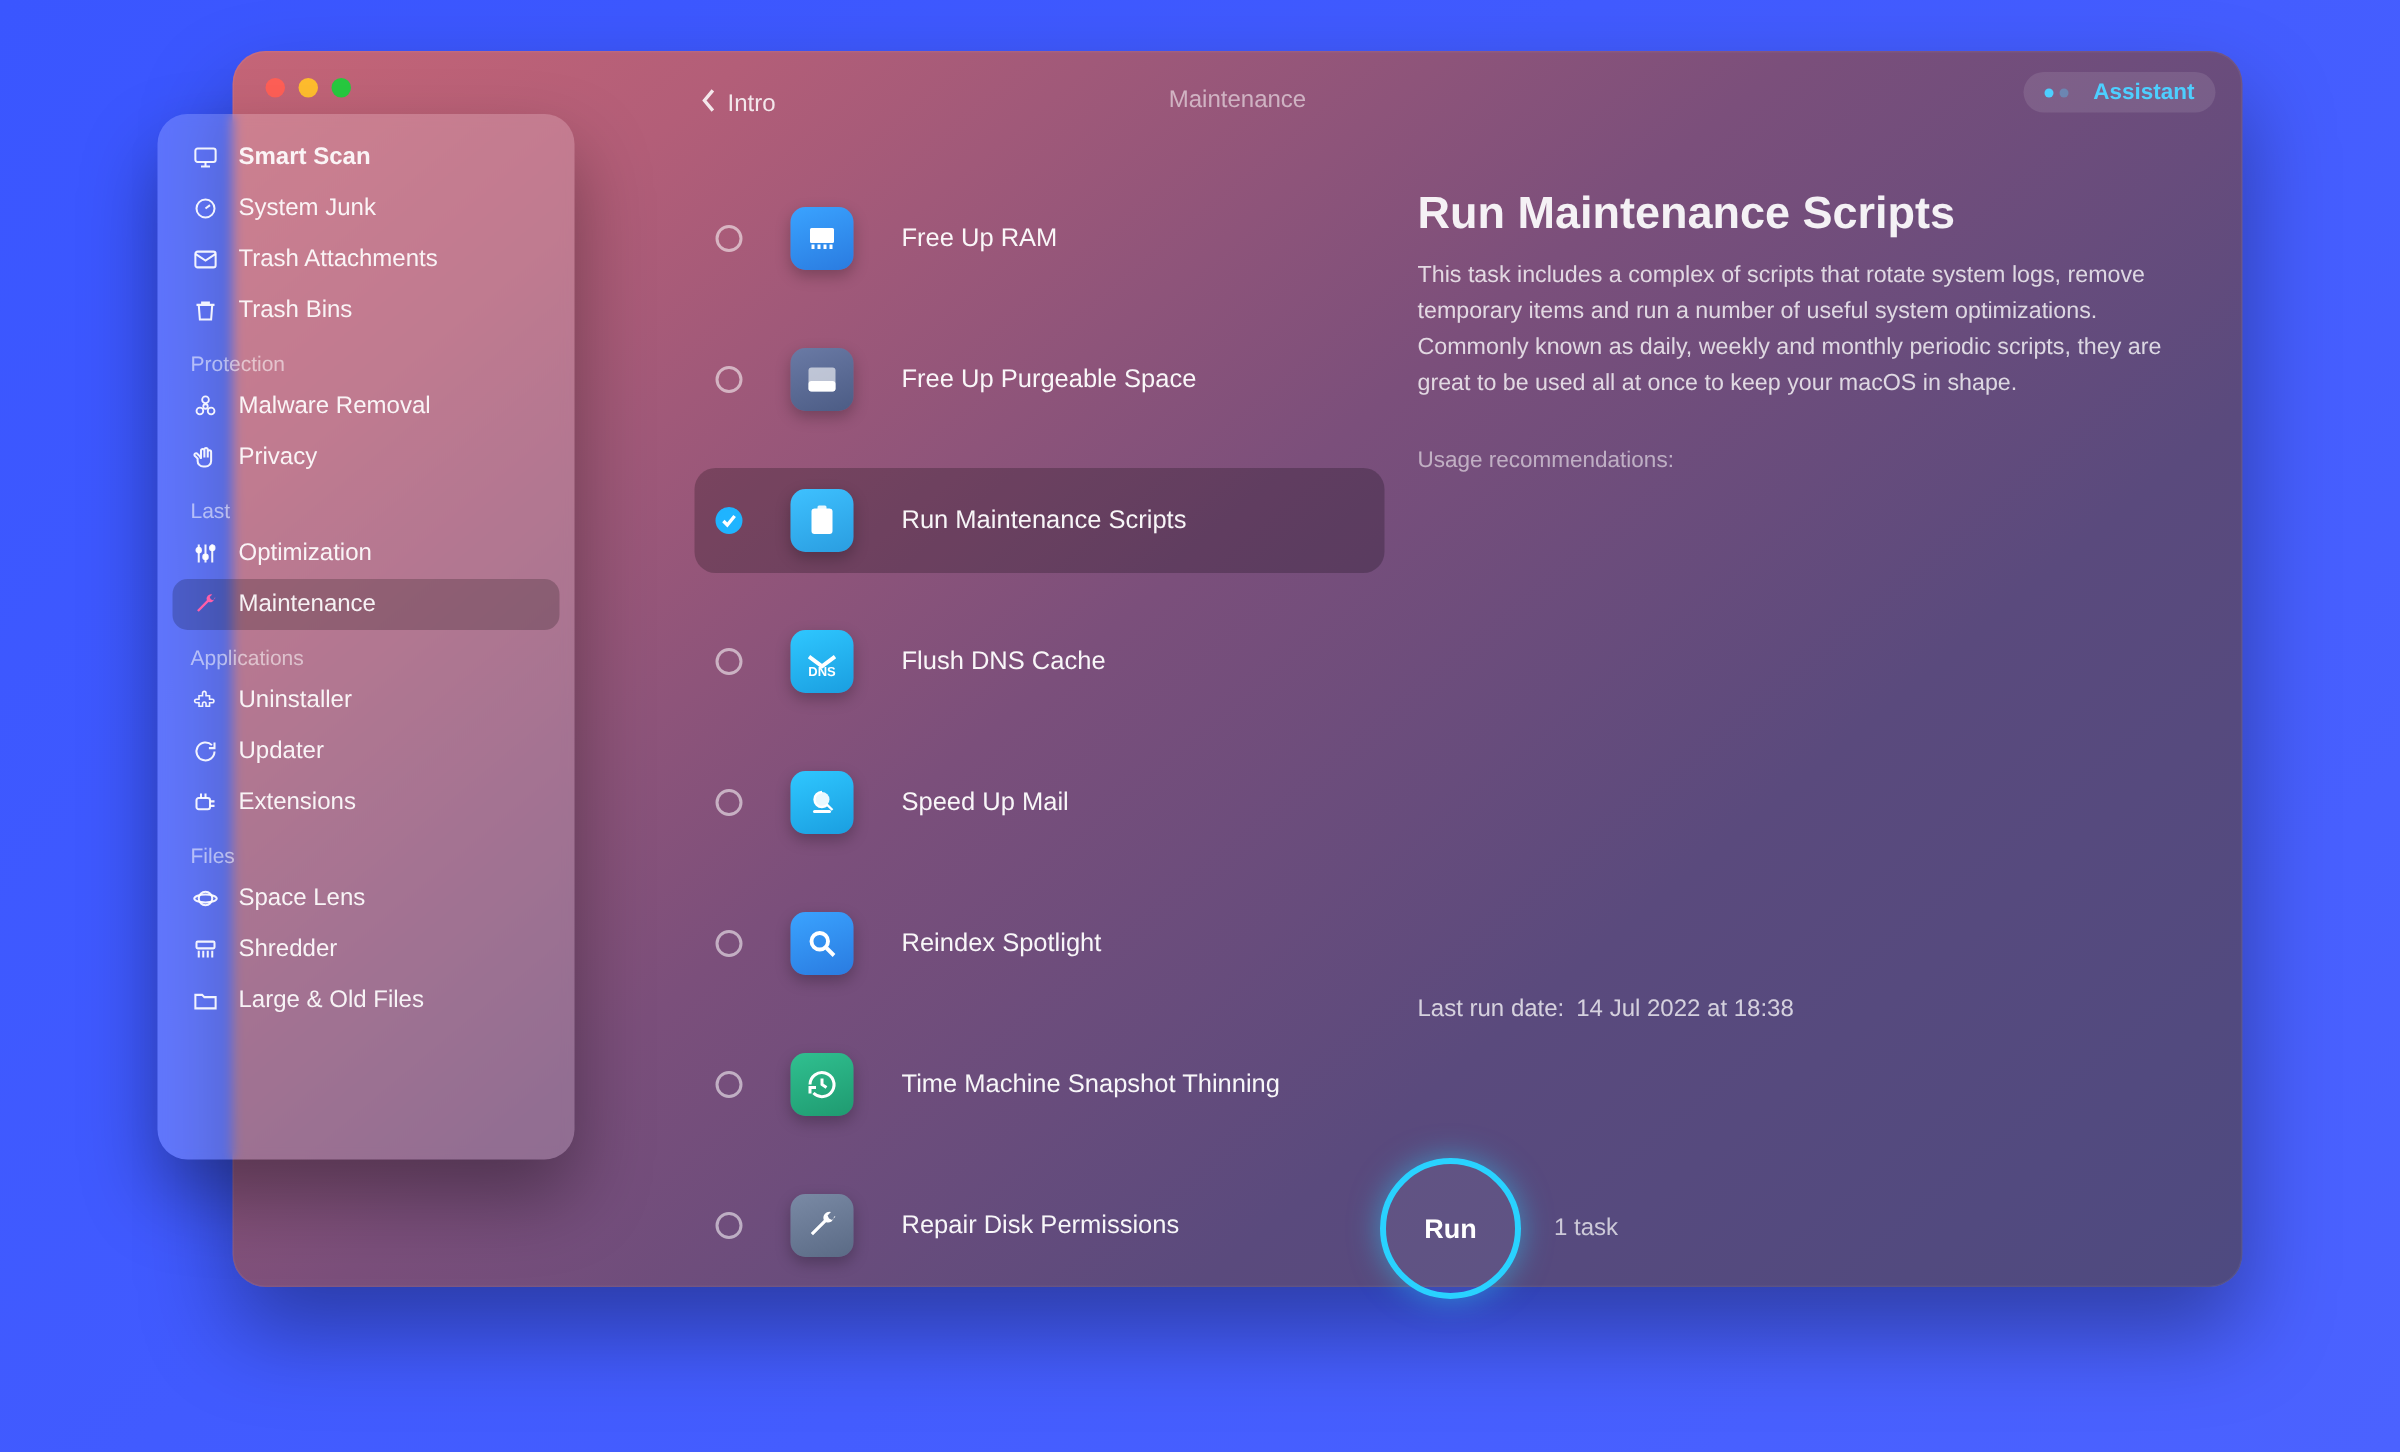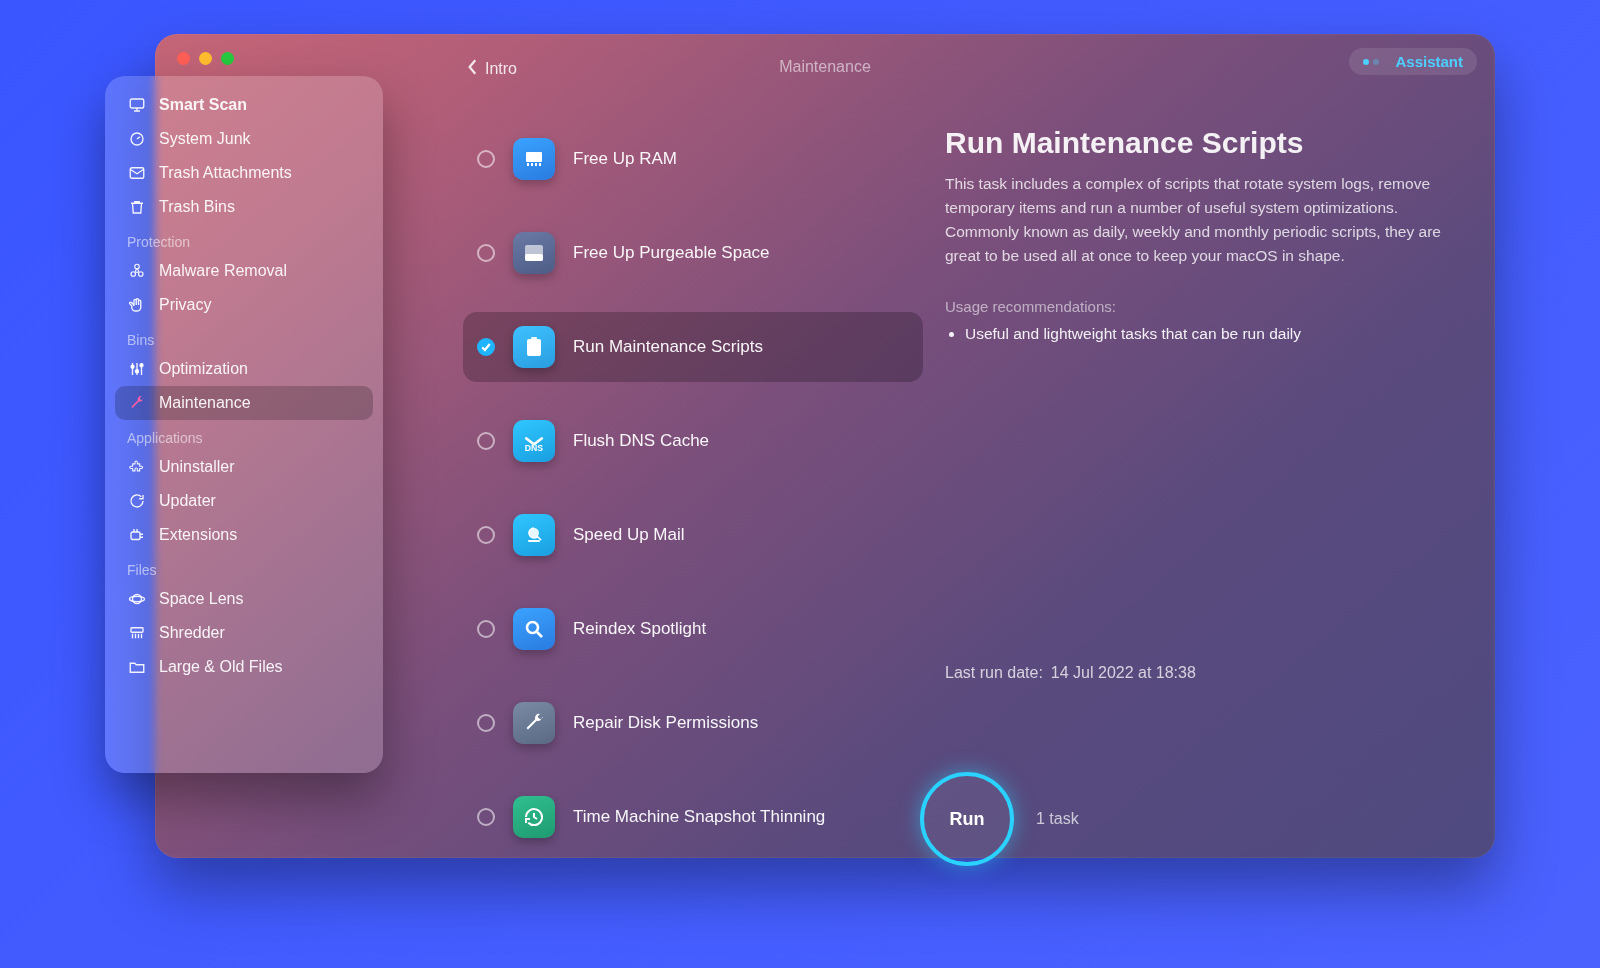--- a/index.html
+++ b/index.html
@@ -82,21 +82,21 @@
     padding: 10px 12px 4px; font-size: 14px; color: rgba(255,255,255,.55);
   }
 
   
   .tasks {
     position: absolute;
     top: 90px; left: 308px; width: 460px;
     display: flex; flex-direction: column; gap: 24px;
   }
   .task {
-    display: flex; align-items: center; gap: 18px;
+    display: flex; align-items: center; gap: 32px;
     padding: 14px 14px; border-radius: 14px; cursor: pointer;
   }
   .task.sel { background: rgba(0,0,0,.22); }
   .task .chk {
     width: 18px; height: 18px; border-radius: 50%;
     border: 2px solid rgba(255,255,255,.55);
     display:flex; align-items:center; justify-content:center;
     flex: 0 0 18px;
   }
   .task.sel .chk {
@@ -261,48 +261,45 @@
           <svg viewBox="0 0 24 24" width="24" height="24" fill="none" stroke="currentColor" stroke-width="2.6">
               <circle cx="10.5" cy="10.5" r="5.5"></circle>
               <path d="M15 15l5 5"></path>
             </svg>
         </span>
         <span class="tlabel">Reindex Spotlight</span>
       </div>
 
       <div class="task">
         <span class="chk"></span>
-        <span class="ticon bg-wrench">
-          <svg viewBox="0 0 24 24" width="24" height="24" fill="currentColor">
-              <path d="M20 6a4 4 0 0 1-5.3 3.8L6 18.5 4.5 17 13.2 8.3A4 4 0 0 1 18 3l-2.3 2.3 1 2 2 1L21 6z"></path>
-            </svg>
-        </span>
-        <span class="tlabel">Repair Disk Permissions</span>
-      </div>
-
-      <div class="task">
-        <span class="chk"></span>
         <span class="ticon bg-tm">
           <svg viewBox="0 0 24 24" width="24" height="24" fill="none" stroke="currentColor" stroke-width="2">
               <path d="M4 12a8 8 0 1 1 2.3 5.7"></path>
               <path d="M4 18v-4h4"></path>
               <path d="M12 8v4l3 2"></path>
             </svg>
         </span>
         <span class="tlabel">Time Machine Snapshot Thinning</span>
       </div>
+
+      <div class="task">
+        <span class="chk"></span>
+        <span class="ticon bg-wrench">
+          <svg viewBox="0 0 24 24" width="24" height="24" fill="currentColor">
+              <path d="M20 6a4 4 0 0 1-5.3 3.8L6 18.5 4.5 17 13.2 8.3A4 4 0 0 1 18 3l-2.3 2.3 1 2 2 1L21 6z"></path>
+            </svg>
+        </span>
+        <span class="tlabel">Repair Disk Permissions</span>
+      </div>
     </div>
 
     <div class="detail">
       <h1>Run Maintenance Scripts</h1>
       <p class="desc">This task includes a complex of scripts that rotate system logs, remove temporary items and run a number of useful system optimizations. Commonly known as daily, weekly and monthly periodic scripts, they are great to be used all at once to keep your macOS in shape.</p>
       <p class="recs-label">Usage recommendations:</p>
-      <ul>
-        <li>Useful and lightweight tasks that can be run daily</li>
-      </ul>
     </div>
 
     <div class="last-run">
       <span>Last run date:</span>
       <span>14 Jul 2022 at 18:38</span>
     </div>
 
     <div class="run-cluster">
       <div class="run-btn">
         <span>Run</span>
@@ -364,21 +361,21 @@
     </div>
     <div class="sb-item">
       <span class="ic">
           <svg viewBox="0 0 24 24" fill="none" stroke="currentColor" stroke-width="1.8">
             <path d="M8 13V6a1.5 1.5 0 1 1 3 0v6V5a1.5 1.5 0 1 1 3 0v7V7a1.5 1.5 0 1 1 3 0v8a5 5 0 0 1-5 5h-2a5 5 0 0 1-5-5v-2l-2-2a1.5 1.5 0 1 1 2-2l2 2z"></path>
           </svg>
         </span>
       <span>Privacy</span>
     </div>
 
-    <div class="sb-head">Bins</div>
+    <div class="sb-head">Last</div>
     <div class="sb-item">
       <span class="ic">
           <svg viewBox="0 0 24 24" fill="none" stroke="currentColor" stroke-width="1.8">
             <path d="M6 4v16M12 4v16M18 4v16"></path>
             <circle cx="6" cy="9" r="2" fill="currentColor"></circle>
             <circle cx="12" cy="15" r="2" fill="currentColor"></circle>
             <circle cx="18" cy="7" r="2" fill="currentColor"></circle>
           </svg>
         </span>
       <span>Optimization</span>

